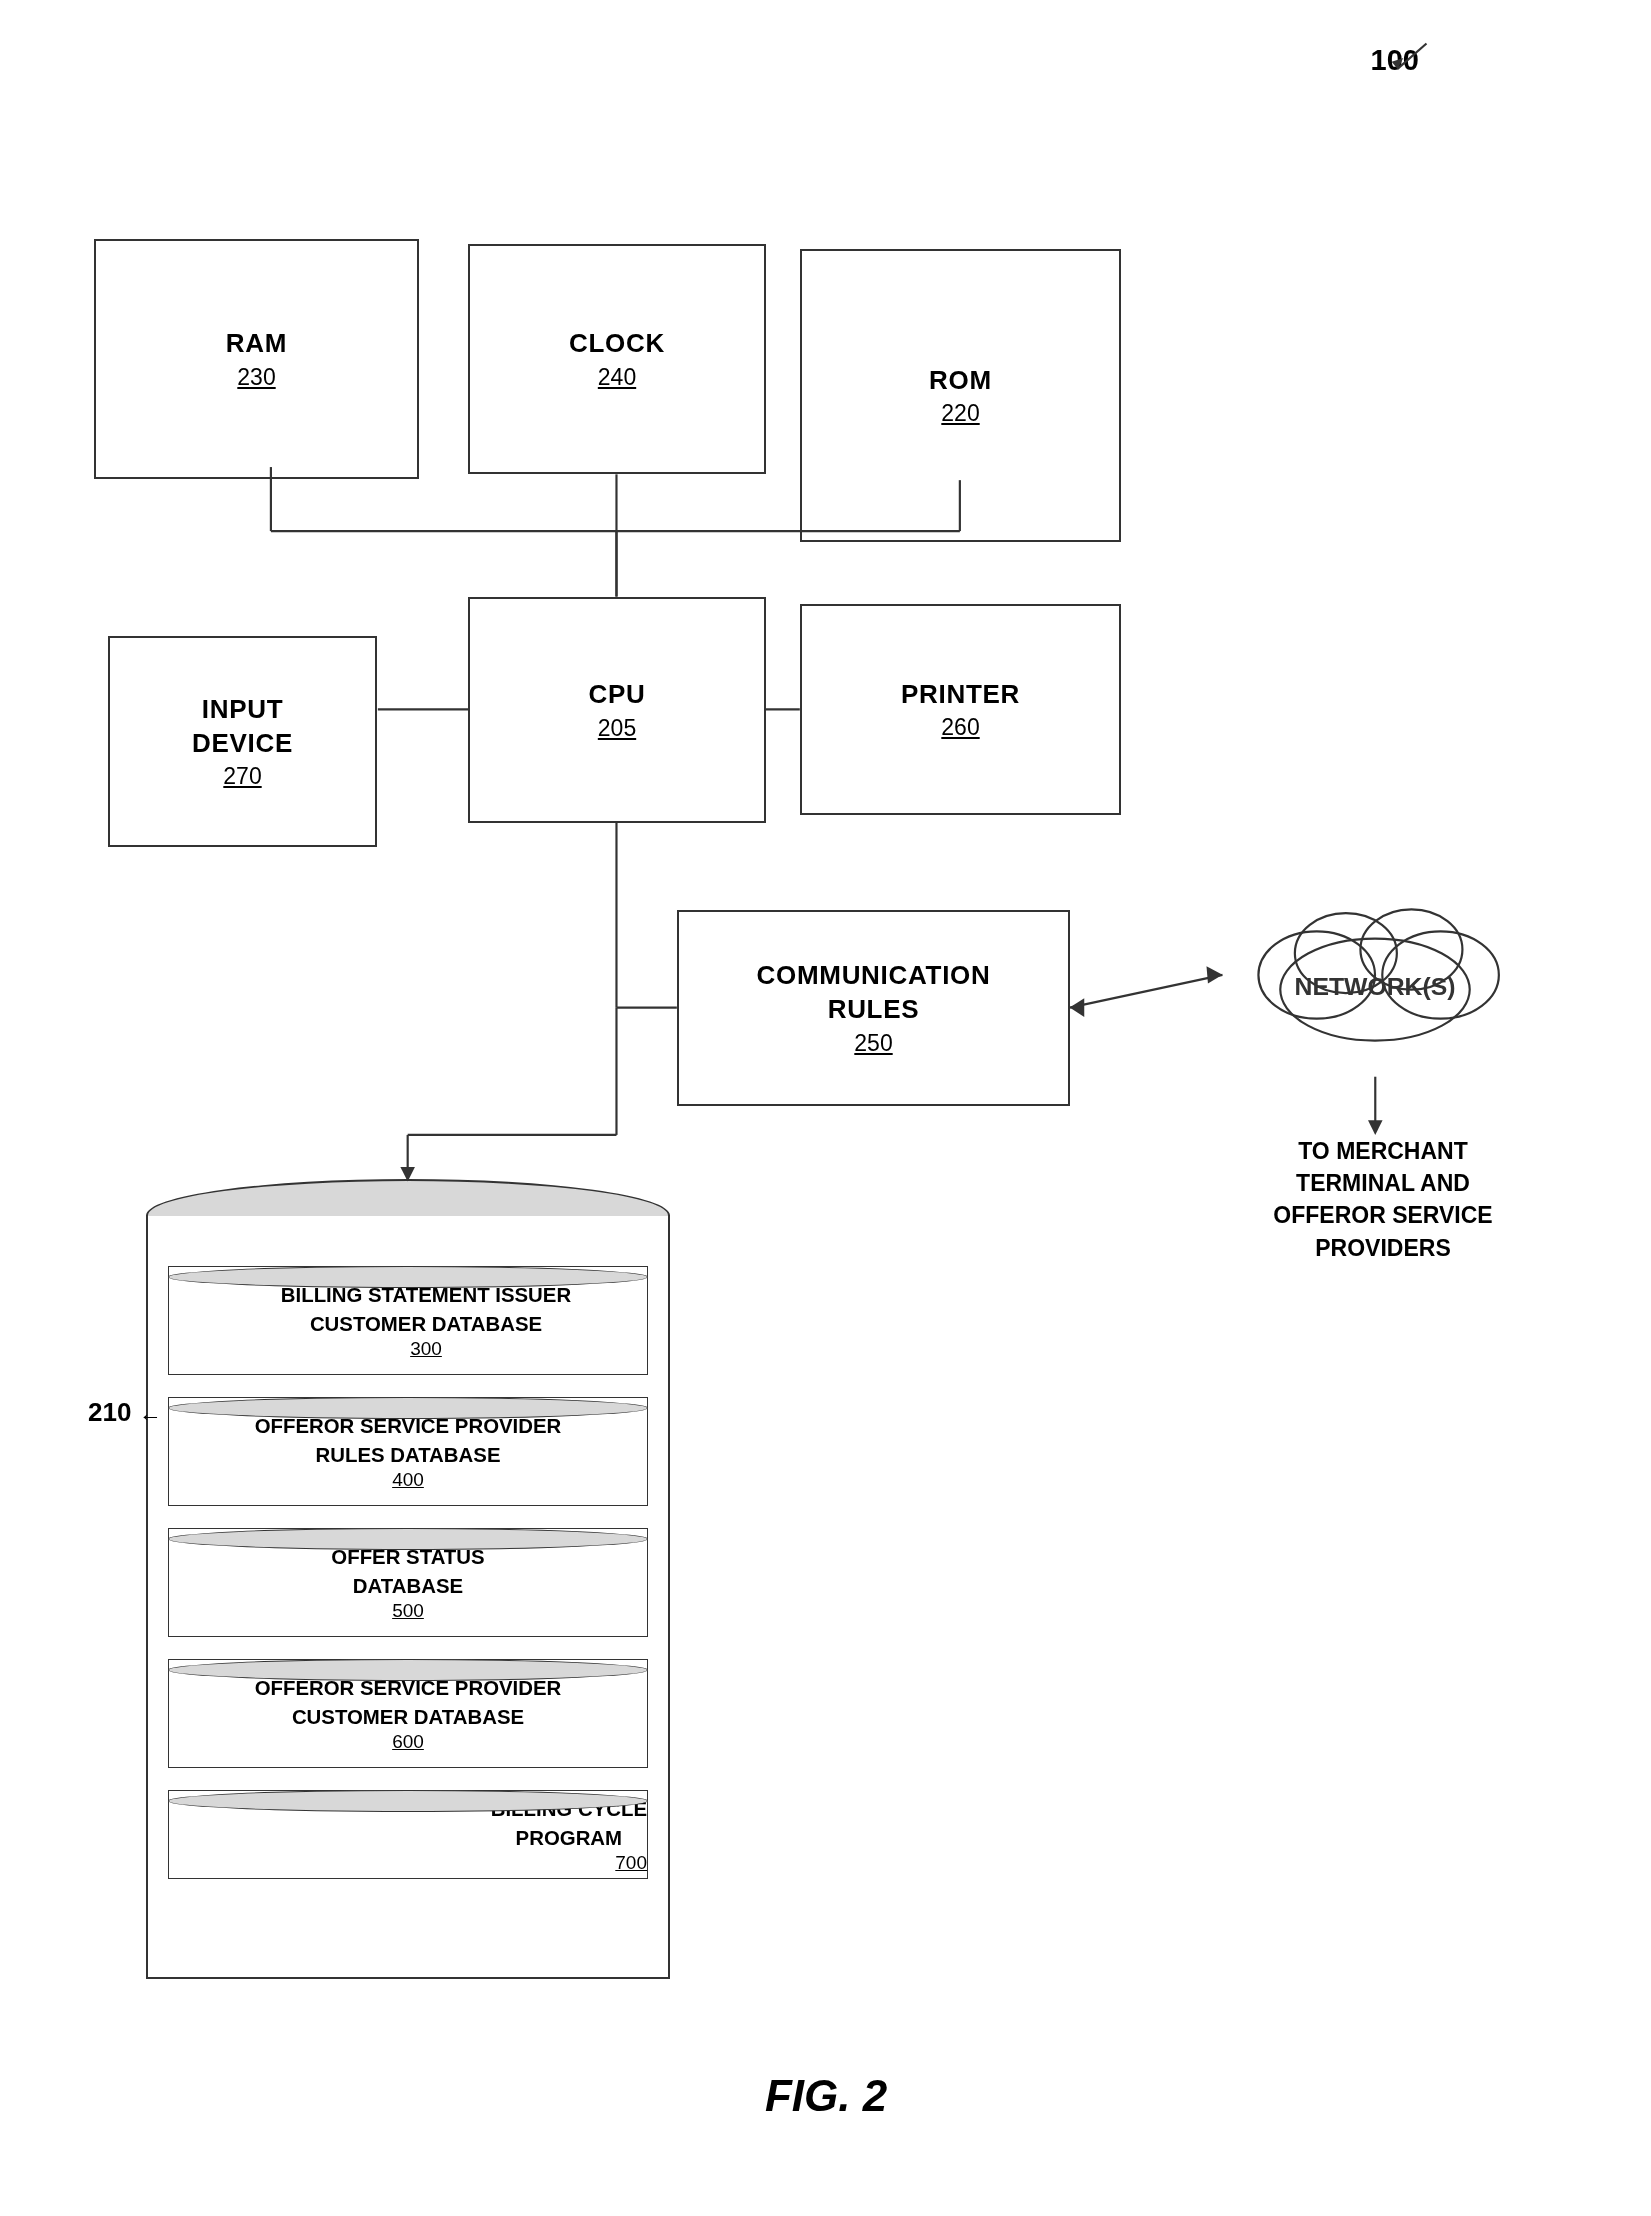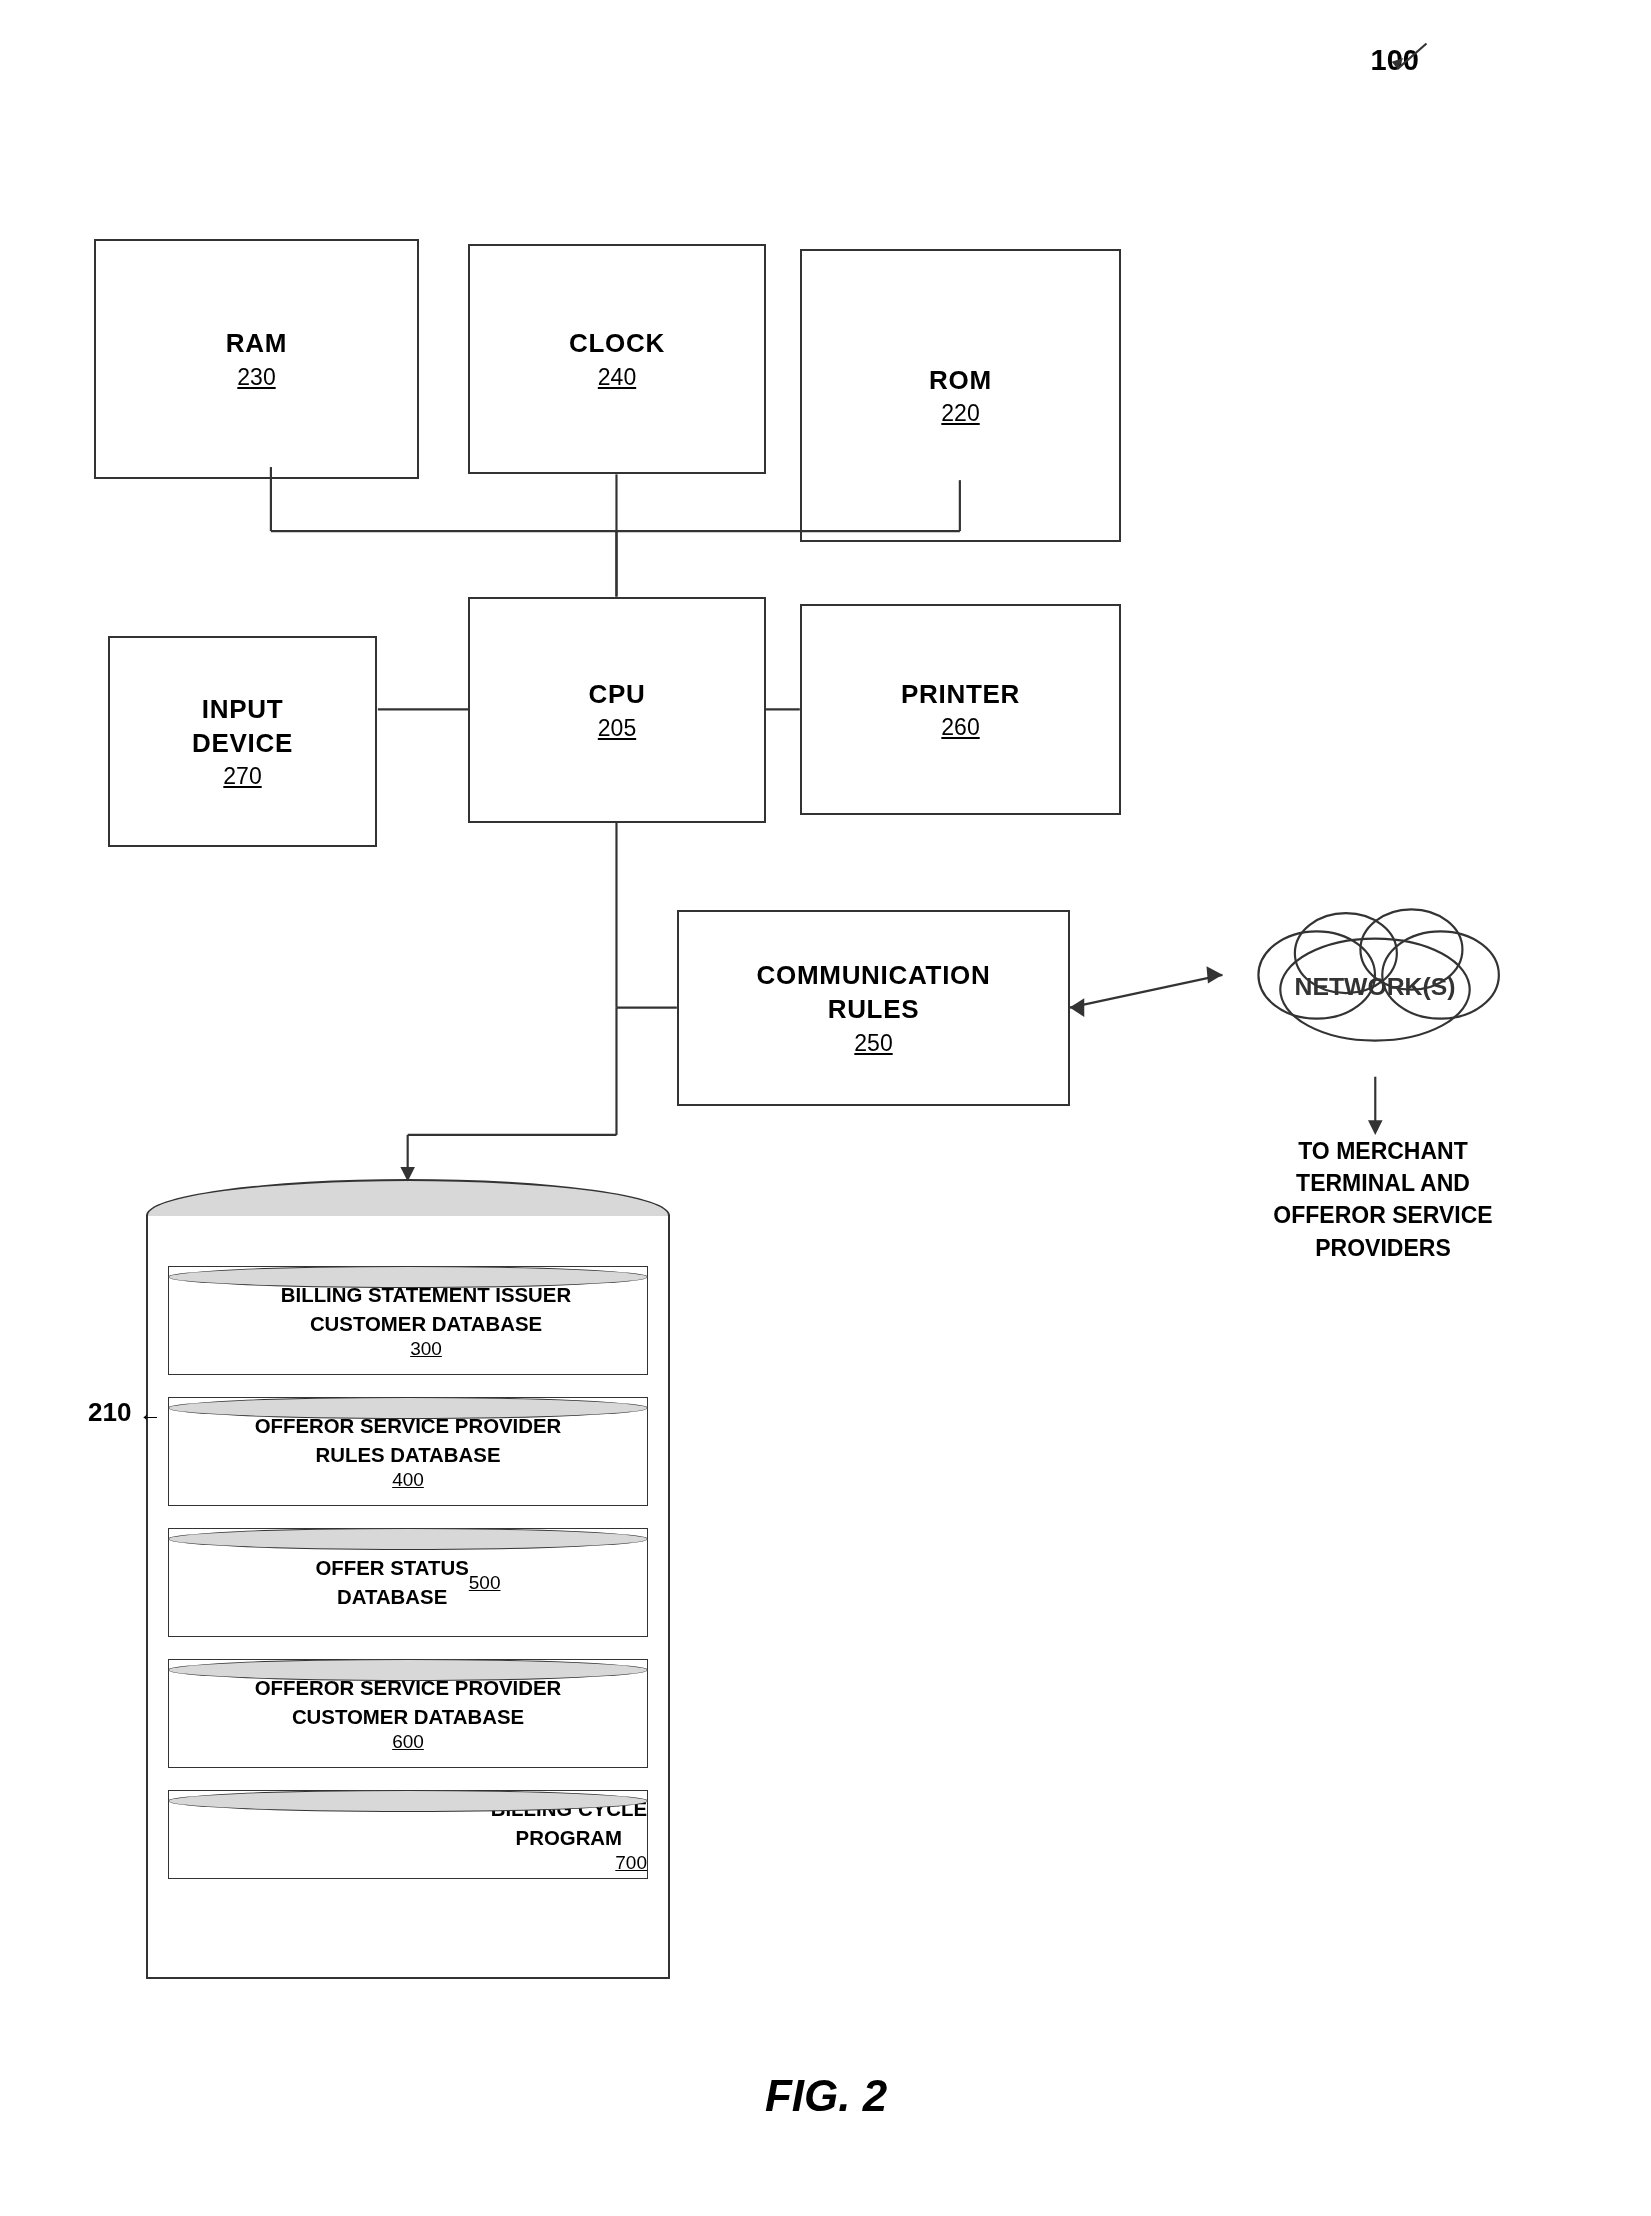--- a/index.html
+++ b/index.html
@@ -152,21 +152,21 @@
 
     <div style="position:absolute; left:22px; top:218px; width:480px; height:109px;">
       <div style="position:absolute;left:0;top:0;width:480px;height:109px;border:1.5px solid #333;background:#fff;display:flex;flex-direction:column;align-items:center;justify-content:center;text-align:center;">
         <div style="font-size:20.4px;font-weight:bold;line-height:1.4;">OFFEROR SERVICE PROVIDER<br>RULES DATABASE</div>
         <div style="font-size:19px;text-decoration:underline;">400</div>
       </div>
       <div style="position:absolute;left:0;top:0;width:480px;height:22px;border:1.5px solid #333;border-radius:50%;background:#d8d8d8;"></div>
     </div>
 
     <div style="position:absolute; left:22px; top:349px; width:480px; height:109px;">
-      <div style="position:absolute;left:0;top:0;width:480px;height:109px;border:1.5px solid #333;background:#fff;display:flex;flex-direction:row;align-items:center;justify-content:center;text-align:center;">
+      <div style="position:absolute;left:0;top:0;width:480px;height:109px;border:1.5px solid #333;background:#fff;display:flex;flex-direction:column;align-items:center;justify-content:center;text-align:center;">
         <div style="font-size:20.4px;font-weight:bold;line-height:1.4;">OFFER STATUS<br>DATABASE</div>
         <div style="font-size:19px;text-decoration:underline;">500</div>
       </div>
       <div style="position:absolute;left:0;top:0;width:480px;height:22px;border:1.5px solid #333;border-radius:50%;background:#d8d8d8;"></div>
     </div>
 
     <div style="position:absolute; left:22px; top:480px; width:480px; height:109px;">
       <div style="position:absolute;left:0;top:0;width:480px;height:109px;border:1.5px solid #333;background:#fff;display:flex;flex-direction:column;align-items:center;justify-content:center;text-align:center;">
         <div style="font-size:20.4px;font-weight:bold;line-height:1.4;">OFFEROR SERVICE PROVIDER<br>CUSTOMER DATABASE</div>
         <div style="font-size:19px;text-decoration:underline;">600</div>

